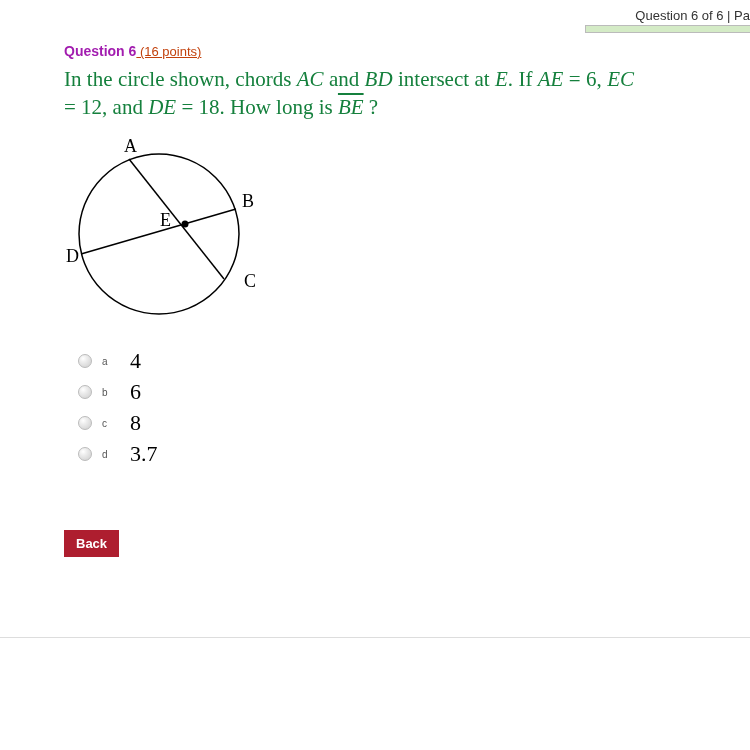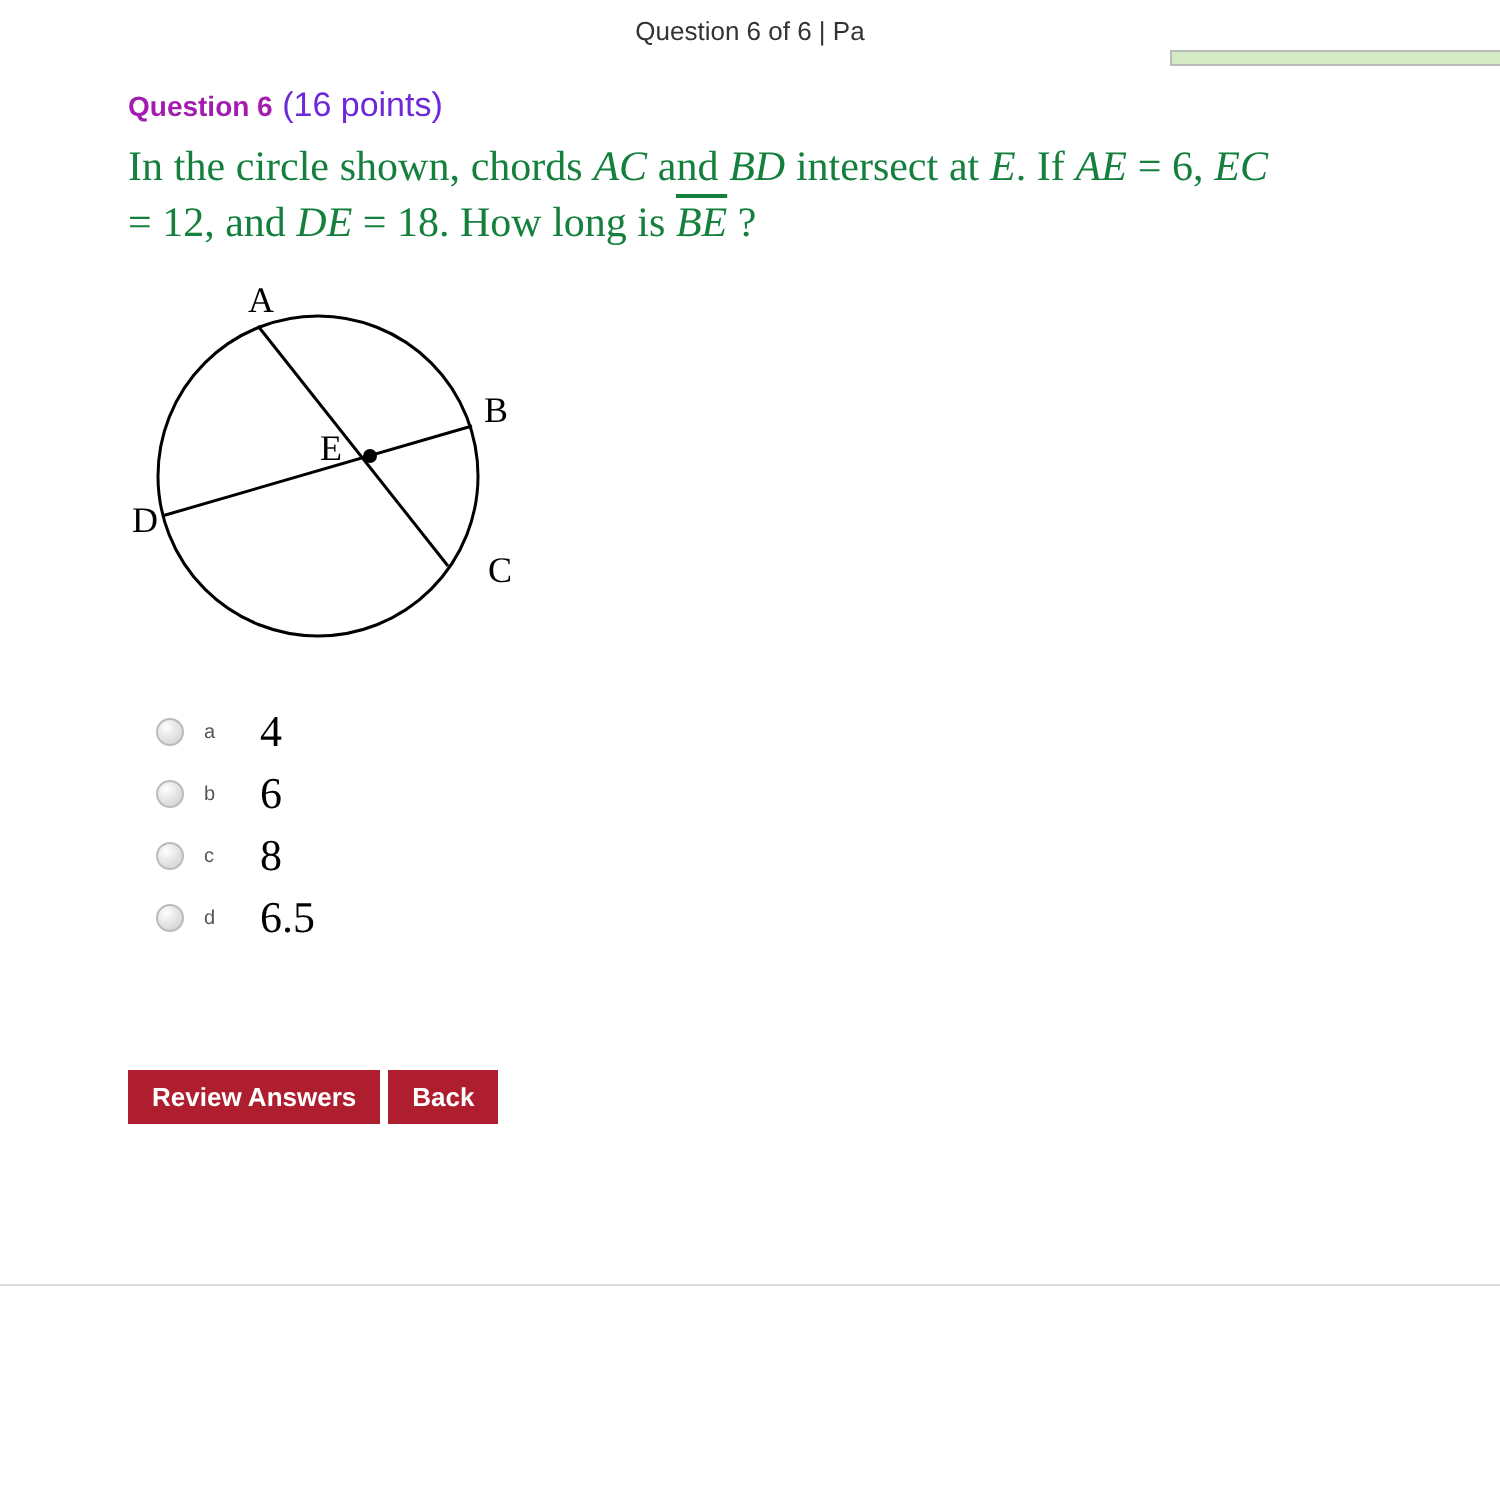--- a/index.html
+++ b/index.html
@@ -9,21 +9,21 @@
       width: 750px;
       height: 750px;
       position: relative;
     }
     .page-container {
       background: #fff;
       border-bottom: 1px solid #ddd;
       padding-bottom: 80px;
     }
     .top-bar {
-      text-align: center;
+      text-align: right;
       padding: 8px 0 2px 0;
       font-size: 13px;
       color: #333;
     }
     .progress-bar {
       height: 8px;
       background: #d4ebc6;
       margin-left: 585px;
       border: 1px solid #bbb;
       border-right: none;
@@ -33,22 +33,23 @@
     }
     .question-header {
       font-size: 14px;
       margin-bottom: 6px;
     }
     .question-header .qnum {
       font-weight: bold;
       color: #a21caf;
     }
     .question-header .points {
-      color: #6d28d9;
-      font-size: 17px;
+      color: #c2410c;
+      font-size: 13px;
+      text-decoration: underline;
     }
     .question-text {
       font-family: 'Times New Roman', Georgia, serif;
       font-size: 21px;
       line-height: 1.35;
       color: #15803d;
       max-width: 570px;
       text-align: justify;
       margin-bottom: 12px;
     }
@@ -149,22 +150,21 @@
         <div class="opt-value">6</div>
       </div>
       <div class="option-row">
         <div class="radio-ball"></div>
         <div class="opt-letter">c</div>
         <div class="opt-value">8</div>
       </div>
       <div class="option-row">
         <div class="radio-ball"></div>
         <div class="opt-letter">d</div>
-        <div class="opt-value">6.5</div>
+        <div class="opt-value">3.7</div>
       </div>
     </div>
   </div>
 
   <div class="buttons">
-    <button class="btn">Review Answers</button>
     <button class="btn">Back</button>
   </div>
 </div>
 
 </body></html>

